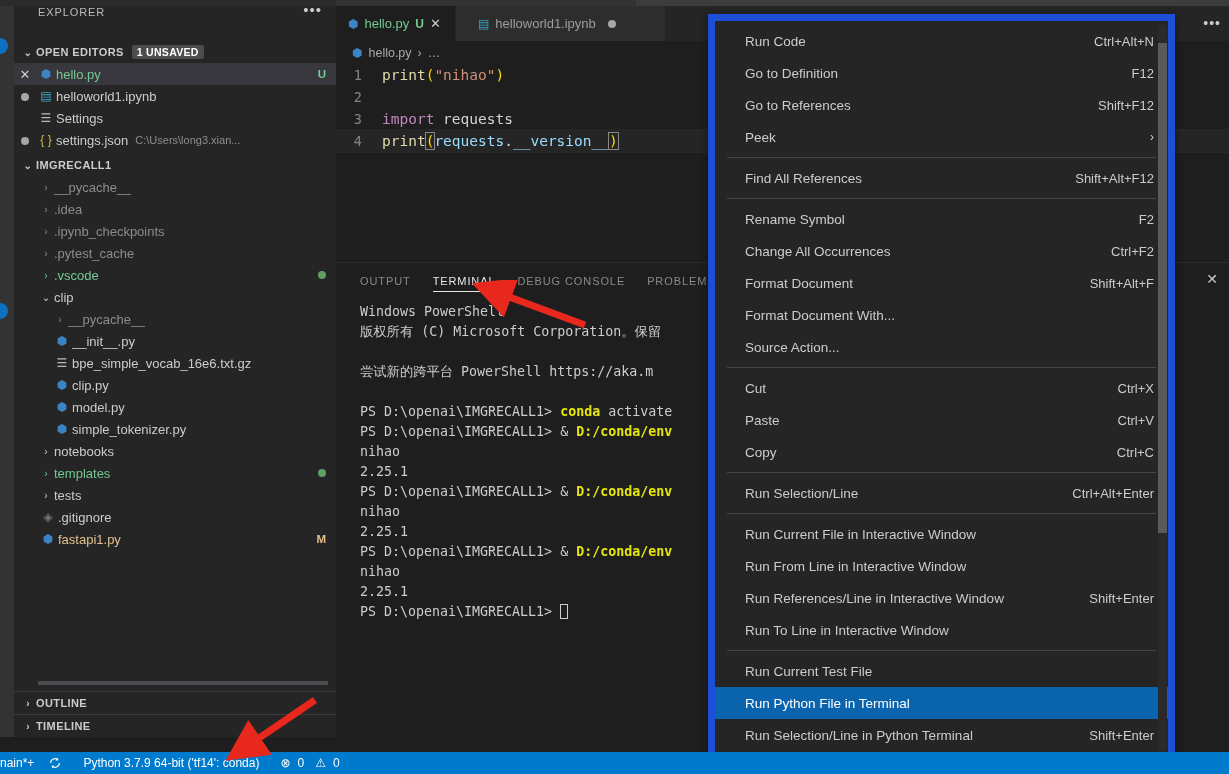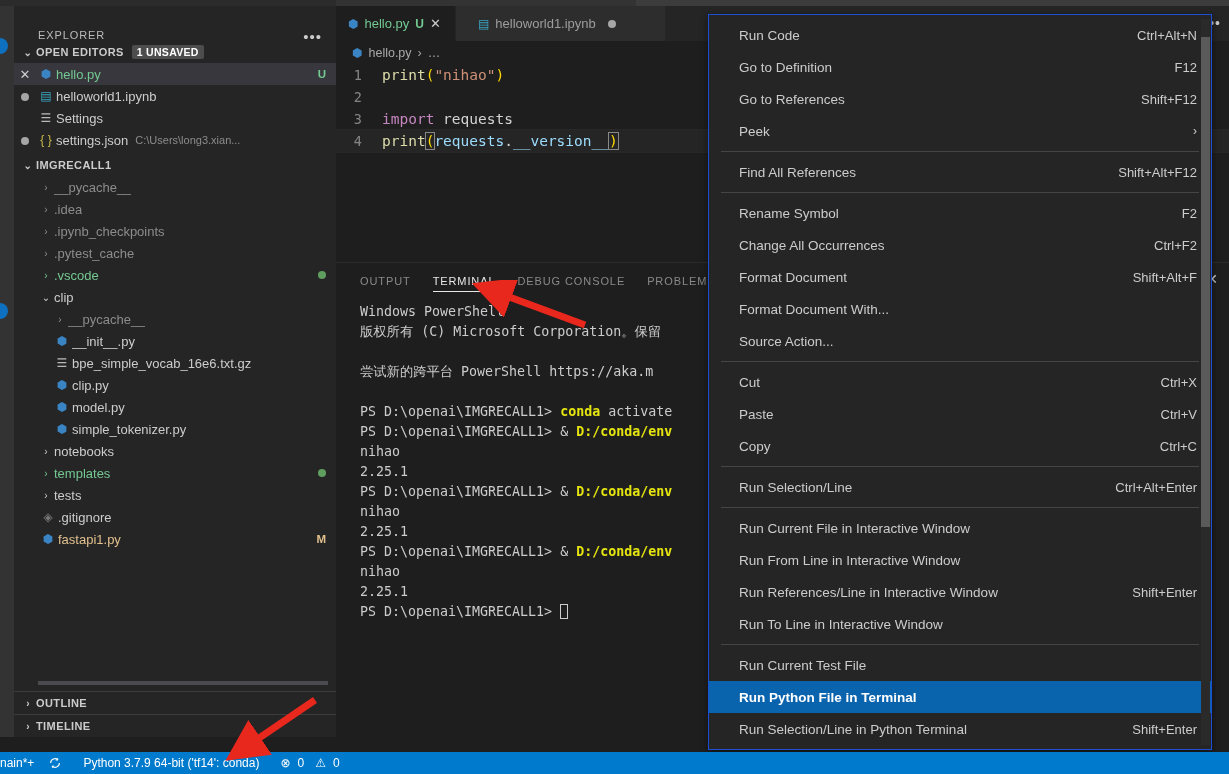--- a/index.html
+++ b/index.html
@@ -15,21 +15,21 @@
   .top-strip { position: absolute; left: 0; top: 0; width: 1229px; height: 6px; background: #3c3c3c; }
   .top-strip .seg-a { position: absolute; left: 0; top: 0; width: 336px; height: 6px; background: #2b2b2b; }
   .top-strip .seg-b { position: absolute; left: 336px; top: 0; width: 300px; height: 6px; background: #333; }
 
   
   .activitybar { position: absolute; left: 0; top: 6px; width: 14px; height: 731px; background: #333333; }
   .act-badge { position: absolute; left: -8px; width: 16px; height: 16px; border-radius: 50%; background: #0e70c0; }
 
   
   .sidebar { position: absolute; left: 14px; top: 6px; width: 322px; height: 731px; background: #252526; }
-  .sb-title { height: 35px; display: flex; align-items: flex-end; padding: 0 14px 0 24px; gap: 32px; }
+  .sb-title { height: 35px; display: flex; align-items: flex-start; padding: 0 14px 0 24px; gap: 32px; }
   .sb-title .t { color: #bbbbbb; font-size: 11px; letter-spacing: .9px; }
   .sb-title .dots { margin-left: auto; color: #cccccc; font-size: 15px; line-height: 8px; letter-spacing: 1px; }
 
   .sec-head { height: 22px; display: flex; align-items: center; padding-left: 6px; color: #cccccc;
               font-size: 11px; font-weight: bold; letter-spacing: .4px; }
   .twisty { width: 16px; text-align: center; font-size: 10px; color: #cccccc; }
   .badge-unsaved { margin-left: 8px; background: #4d4d4d; color: #ffffff; font-size: 10.5px;
                    font-weight: bold; padding: 1px 5px; border-radius: 2px; letter-spacing: .3px; }
 
   .row { height: 22px; display: flex; align-items: center; font-size: 13px; color: #cccccc;
@@ -104,25 +104,25 @@
                         height: 1px; background: #e7e7e7; }
   .panel-close { position: absolute; right: 10px; top: 8px; color: #cccccc; font-size: 14px; }
 
   .term { padding: 4px 0 0 24px; font-family: "DejaVu Sans Mono", monospace;
           font-size: 13.3px; line-height: 20px; color: #cccccc; white-space: pre; overflow: hidden; }
   .tm-yellow { color: #e5e510; font-weight: bold; }
   .tm-block { display: inline-block; width: 8px; height: 15px; border: 1px solid #cccccc;
               vertical-align: -3px; }
 
   
-  .ctx { position: absolute; left: 708px; top: 14px; width: 504px; background: #252526;
-         border: 1px solid #1d4ed8; box-shadow: 0 2px 8px rgba(0,0,0,.45); padding: 4px 0; }
+  .ctx { position: absolute; left: 708px; top: 14px; width: 467px; background: #252526;
+         border: 7px solid #1d4ed8; box-shadow: 0 2px 8px rgba(0,0,0,.45); padding: 4px 0; }
   .mi { height: 32px; display: flex; align-items: center; padding: 0 14px 0 30px;
         font-size: 13.5px; color: #cccccc; }
-  .mi.selected { background: #0a63ad; color: #ffffff; font-weight: bold; }
+  .mi.selected { background: #0a63ad; color: #ffffff; font-weight: normal; }
   .mi .key { margin-left: auto; font-size: 13px; color: #cccccc; }
   .mi .chev { margin-left: auto; font-size: 12px; color: #cccccc; }
   .msep { height: 1px; background: #454545; margin: 4px 12px 4px 12px; }
   .ctx-scroll { position: absolute; right: 1px; top: 4px; width: 9px; bottom: 4px; background: #2a2a2a; }
   .ctx-thumb { position: absolute; right: 1px; top: 22px; width: 9px; height: 490px; background: #5a5a5a; }
 
   
   .statusbar { position: absolute; left: 0; bottom: 0; width: 1229px; height: 22px;
                background: #007acc; display: flex; align-items: center; color: #ffffff; font-size: 12px; }
   .si { display: flex; align-items: center; height: 22px; padding: 0 7px; gap: 4px; white-space: nowrap; }

